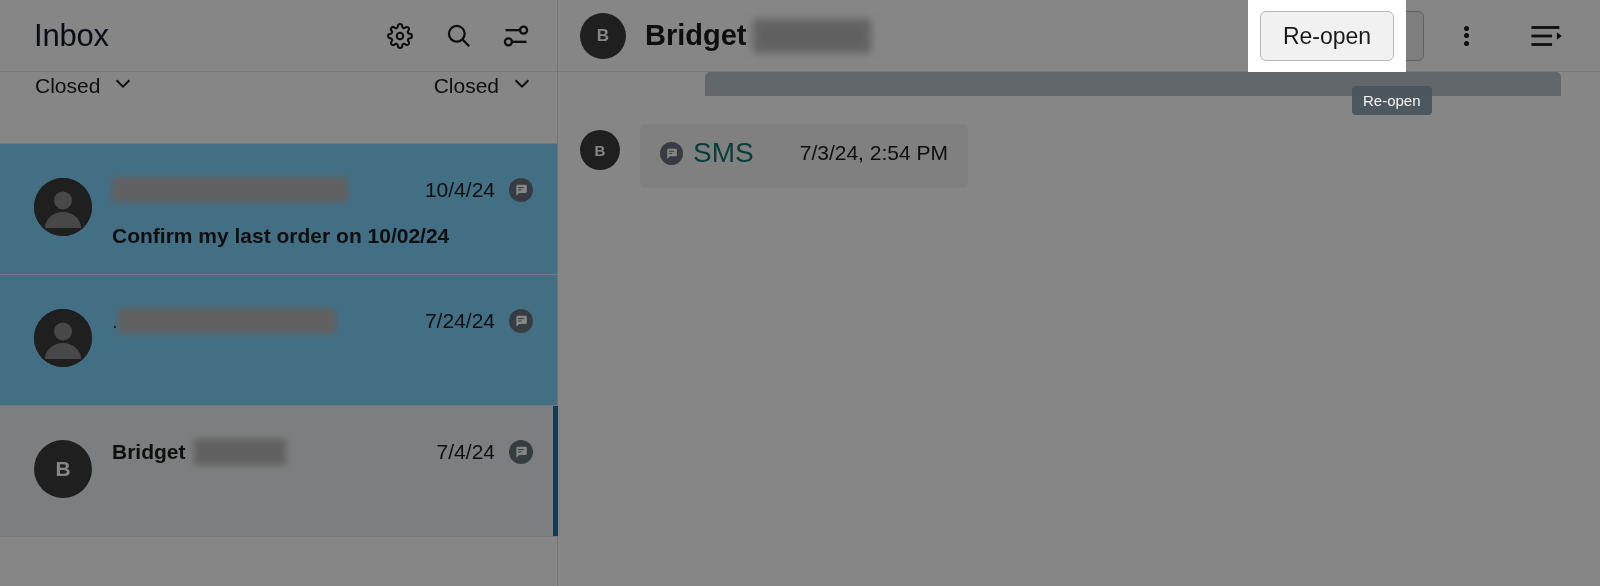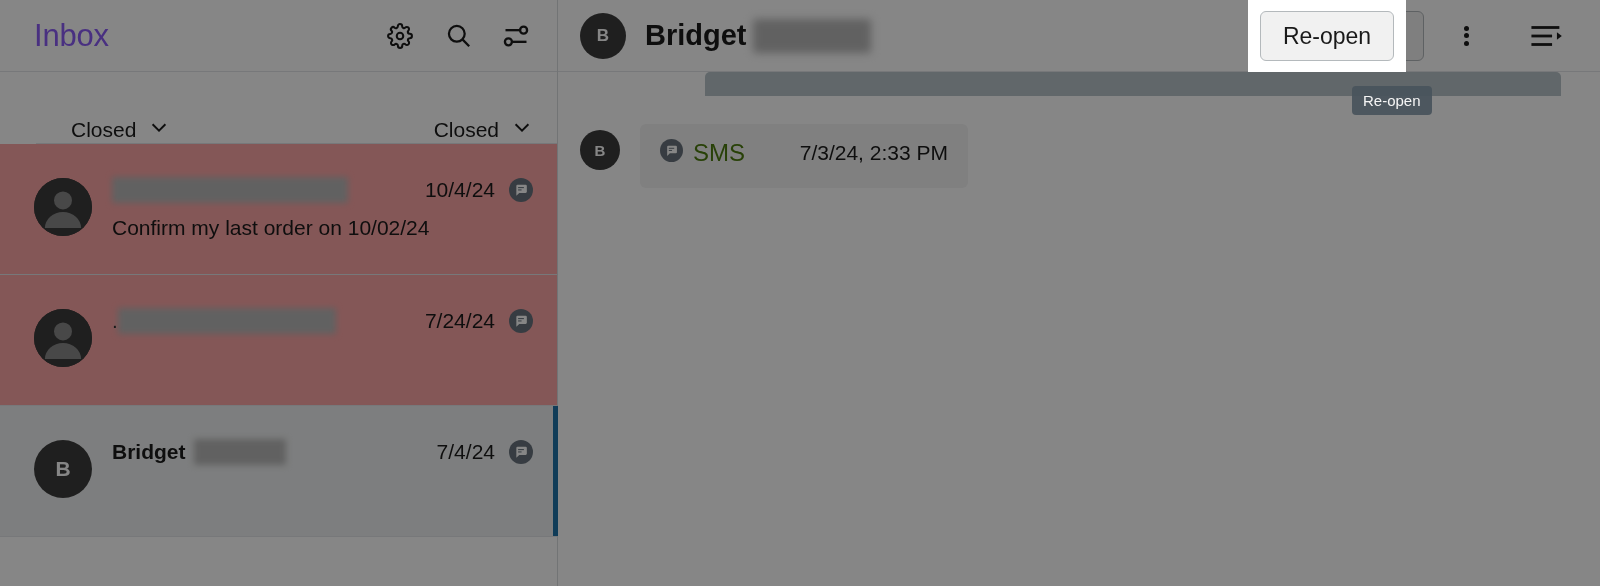--- a/index.html
+++ b/index.html
@@ -35,46 +35,45 @@
     height: 72px;
     border-bottom: 1px solid #e3e5e8;
     display: flex;
     align-items: center;
     padding: 0 24px 0 34px;
   }
 
   .inbox-title {
     font-size: 31px;
     font-weight: 400;
-    color: #8b5cf6;
+    color: #0f172a;
     letter-spacing: -0.2px;
     flex: 1;
   }
 
   .header-icons {
     display: flex;
     align-items: center;
     gap: 24px;
   }
   .icon-btn {
     width: 34px; height: 34px;
     display: flex; align-items: center; justify-content: center;
     cursor: pointer;
     color: #1a1a1a;
   }
 
   
   .filter-row {
     height: 72px;
     display: flex;
-    align-items: flex-end;
+    align-items: flex-start;
     justify-content: space-between;
     padding: 0 24px 0 35px;
     border-bottom: 1px solid #e3e5e8;
-    margin-left: 36px;
   }
   .filter-chip {
     display: flex;
     align-items: center;
     gap: 12px;
     cursor: pointer;
     font-size: 21px;
     color: #1a1a1a;
   }
 
@@ -82,21 +81,21 @@
   .conv-list { position: relative; }
 
   .conv-item {
     position: relative;
     height: 131px;
     display: flex;
     align-items: flex-start;
     padding: 32px 24px 0 34px;
     border-bottom: 1px solid #e3e5e8;
     cursor: pointer;
-    background: #fca5a5;
+    background: #7dd3fc;
   }
   .conv-item.selected {
     background: #eef0f1;
   }
   .conv-item.selected::after {
     content: "";
     position: absolute;
     right: -1px; top: 0; bottom: 0;
     width: 5px;
     background: #1f73a8;
@@ -163,25 +162,26 @@
   .channel-badge {
     width: 24px; height: 24px;
     border-radius: 50%;
     background: #68737d;
     display: flex;
     align-items: center;
     justify-content: center;
   }
 
   .conv-preview {
-    margin-top: 12px;
+    margin-top: 20px;
     font-size: 21px;
     color: #1a1a1a;
     white-space: nowrap;
     overflow: hidden;
+    font-weight: bold;
   }
 
   
   .conv-pane {
     position: absolute;
     left: 558px; top: 0;
     width: 1042px;
     height: 586px;
     background: #ffffff;
   }
@@ -287,24 +287,24 @@
     border-radius: 6px;
     padding: 16px 20px 22px 20px;
   }
   .msg-meta {
     display: flex;
     align-items: center;
     height: 26px;
   }
   .msg-channel {
     display: flex;
-    align-items: flex-start;
+    align-items: center;
     gap: 10px;
-    font-size: 24px;
-    color: #4d7c0f;
+    font-size: 28px;
+    color: #0f766e;
   }
   .msg-channel .channel-badge { width: 23px; height: 23px; }
   .msg-time {
     margin-left: auto;
     font-size: 21px;
     color: #1a1a1a;
     white-space: nowrap;
   }
   .msg-text {
     margin-top: 14px;
@@ -511,21 +511,21 @@
             <span class="msg-channel">
               <span class="channel-badge">
                 <svg width="13" height="13" viewBox="0 0 24 24">
                   <path d="M4 3h16a2 2 0 0 1 2 2v10a2 2 0 0 1-2 2H9l-5 5V5a2 2 0 0 1 2-2z" fill="#ffffff"></path>
                   <rect x="7" y="7" width="10" height="1.8" fill="#68737d"></rect>
                   <rect x="7" y="11" width="6" height="1.8" fill="#68737d"></rect>
                 </svg>
               </span>
               <span>SMS</span>
             </span>
-            <span class="msg-time">7/3/24, 2:33 PM</span>
+            <span class="msg-time">7/3/24, 2:54 PM</span>
           </div>
         </div>
       </div>
     </div>
 
   </div>
 </div>
 
 <div class="spotlight">
   <button class="reopen-btn">Re-open</button>

